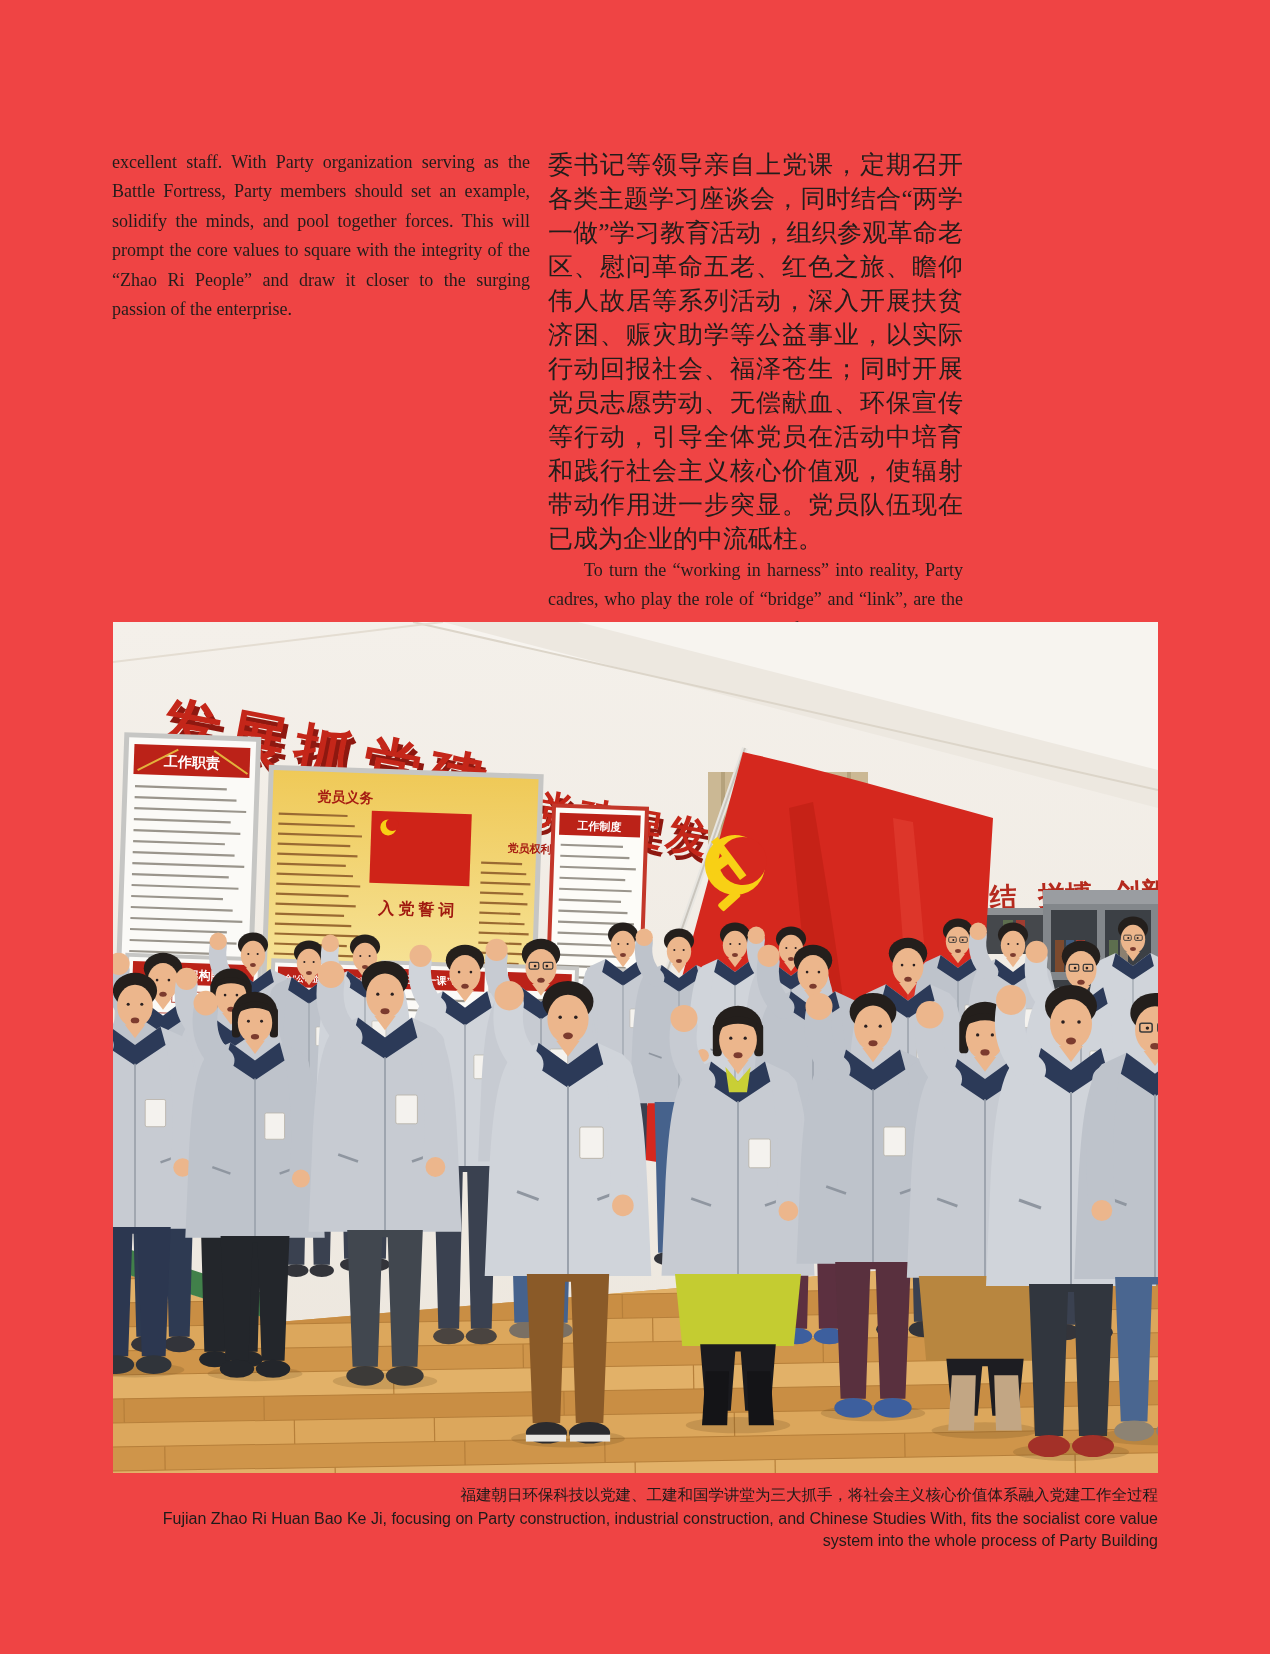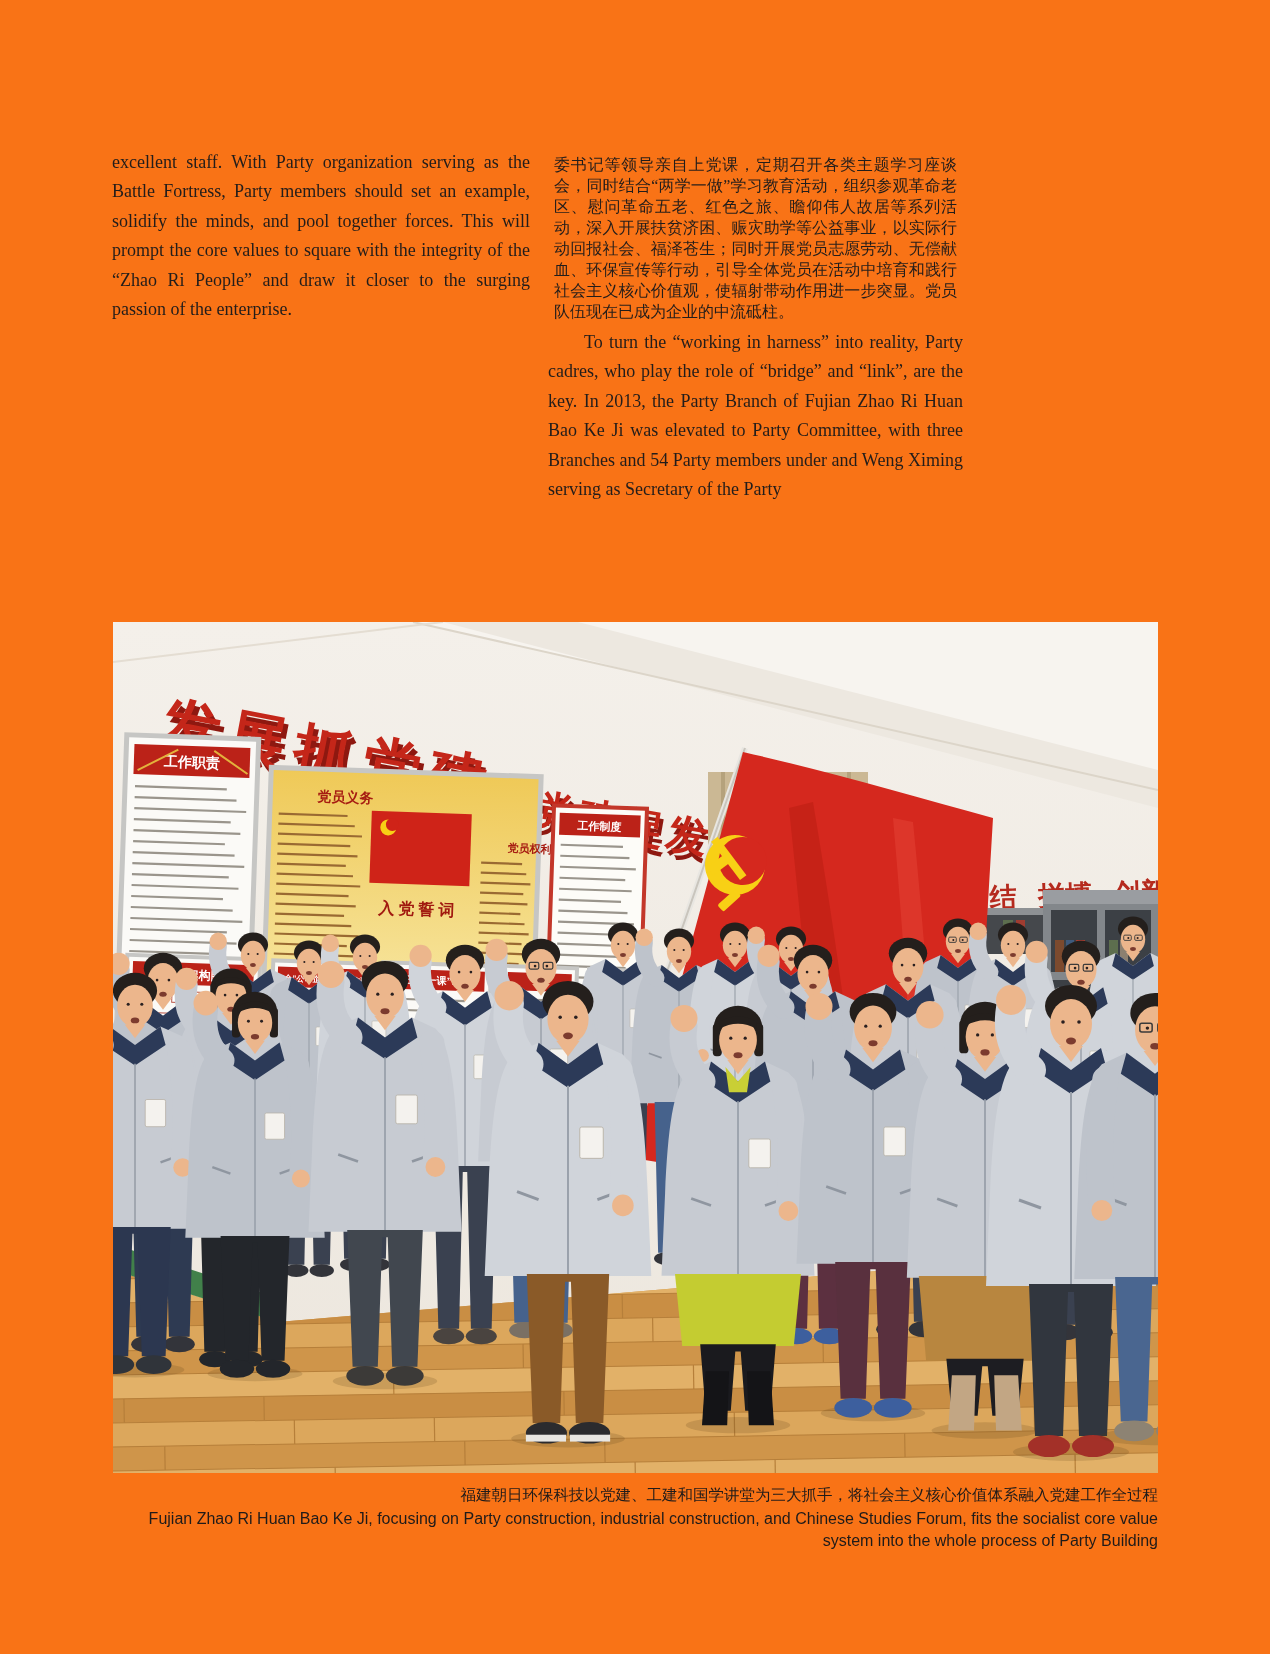--- a/index.html
+++ b/index.html
@@ -1,22 +1,22 @@
 <!DOCTYPE html>
 <html><head>
 <meta charset="utf-8">
 <style>
   html,body{margin:0;padding:0;background:#888;}
-  .page{position:relative;width:1270px;height:1654px;background:#f97316;margin:0 auto;overflow:hidden;
+  .page{position:relative;width:1270px;height:1654px;background:#ef4444;margin:0 auto;overflow:hidden;
         font-family:"Liberation Serif","DejaVu Serif",serif;color:#221d1b;}
   .col{position:absolute;top:148px;}
   .col-left{left:112px;width:418px;}
   .col-right{left:548px;width:415px;}
   .para-en{font-size:18px;line-height:29.4px;text-align:justify;margin:0;}
-  .para-cn{font-size:16px;line-height:21px;text-align:justify;margin:6px;
+  .para-cn{font-size:25px;line-height:34px;text-align:justify;margin:0;
            font-family:"Liberation Serif","DejaVu Serif",serif;}
   .para-cn.indent,.para-en.indent{text-indent:2em;}
   .para-gap{margin-top:31px;}
   .photo-wrap{position:absolute;left:113px;top:622px;width:1045px;height:851px;}
   .caption{position:absolute;left:112px;top:1484px;width:1046px;
            font-family:"Liberation Sans","DejaVu Sans",sans-serif;color:#1f1b1a;text-align:right;}
   .caption .cn{font-size:15.5px;line-height:21px;margin:0 0 3px 0;}
   .caption .en{font-size:16px;line-height:22px;margin:0;}
   .footer{position:absolute;left:112px;top:1572px;width:1046px;text-align:right;
           font-family:"Liberation Sans","DejaVu Sans",sans-serif;font-size:17px;color:#262220;}
@@ -982,17 +982,17 @@
             <circle cx="-56" cy="230" r="11" fill="#ecb68c"></circle>
             <path d="M52,92 Q62,160 56,222" fill="none" stroke="#bec3cb" stroke-width="28" stroke-linecap="round"></path>
             <circle cx="56" cy="230" r="11" fill="#ecb68c"></circle>
           </g>
         </g>
     </svg>
   </div>
 
   <div class="caption">
     <p class="cn">福建朝日环保科技以党建、工建和国学讲堂为三大抓手，将社会主义核心价值体系融入党建工作全过程</p>
-    <p class="en">Fujian Zhao Ri Huan Bao Ke Ji, focusing on Party construction, industrial construction, and Chinese Studies Forum, fits the socialist core value system into the whole process of Party Building</p>
+    <p class="en">Fujian Zhao Ri Huan Bao Ke Ji, focusing on Party construction, industrial construction, and Chinese Studies With, fits the socialist core value system into the whole process of Party Building</p>
   </div>
 
 
 </div>
 
 </body></html>

